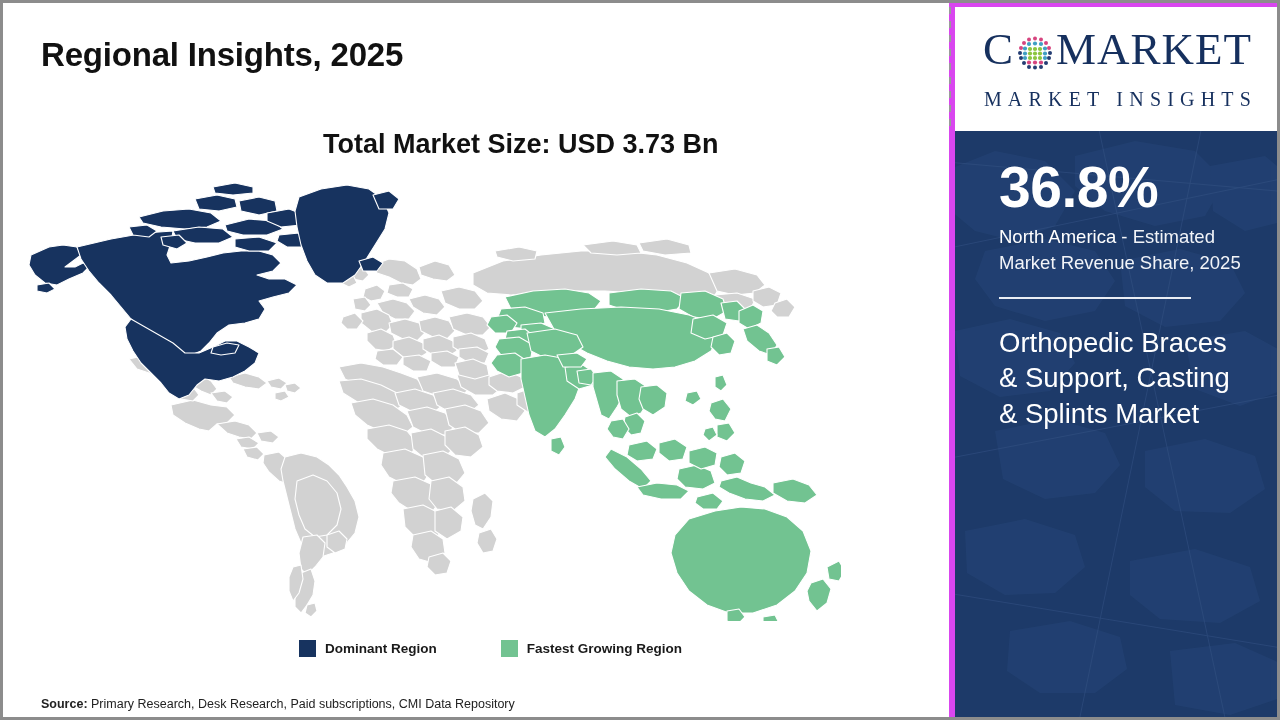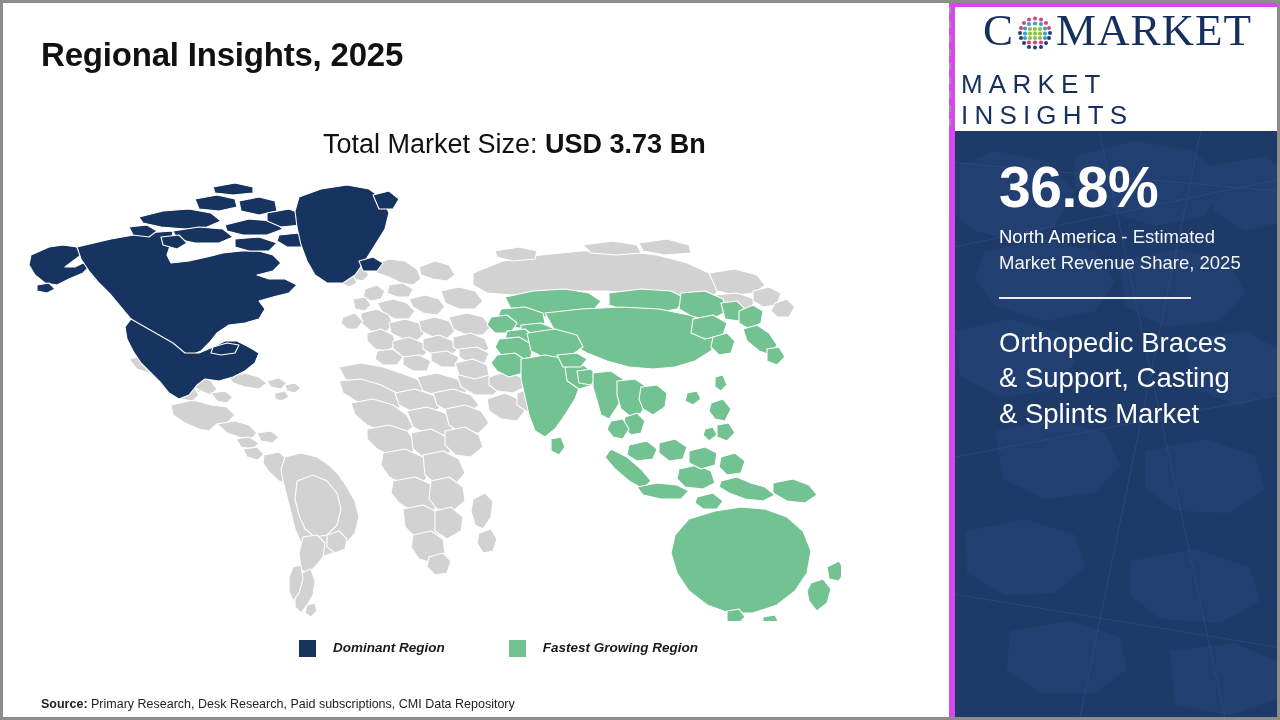--- a/index.html
+++ b/index.html
@@ -25,35 +25,35 @@
   }
   .page-title{
     position:absolute;left:38px;top:33px;
     font-size:33px;font-weight:bold;color:#111111;
     letter-spacing:-0.2px;white-space:nowrap;
   }
   .market-size{
     position:absolute;left:320px;top:126px;
     font-size:27px;color:#111111;white-space:nowrap;
   }
-  .market-size .ms-label{font-weight:normal;}
+  .market-size .ms-label{font-weight:bold;}
   .market-size .ms-value{font-weight:bold;}
 
   
   .map-wrap{
     position:absolute;left:18px;top:178px;width:820px;height:440px;
   }
   .map-wrap svg{display:block;width:100%;height:100%;}
 
   
   .legend{
     position:absolute;left:296px;top:637px;
     display:flex;align-items:center;gap:64px;
   }
-  .legend-item{display:flex;align-items:flex-start;gap:17px;font-style:italic;}
+  .legend-item{display:flex;align-items:center;gap:9px;}
   .legend-swatch{width:17px;height:17px;display:block;}
   .legend-label{font-size:13.5px;font-weight:bold;color:#1a1a1a;white-space:nowrap;}
 
   
   .source-line{
     position:absolute;left:38px;top:694px;
     font-size:12.5px;color:#222222;white-space:nowrap;
   }
   .source-line .src-key{font-weight:bold;margin-top:8px;}
 
@@ -73,22 +73,22 @@
   .logo-main{
     display:flex;align-items:center;justify-content:center;
     font-family:"Liberation Serif", serif;
     font-size:45px;color:#16305e;letter-spacing:1px;line-height:1;
   }
   .logo-globe{
     display:inline-block;width:40px;height:40px;margin:0 1px;
     position:relative;top:3px;
   }
   .logo-sub{
-    font-family:Liberation Sans, sans-serif;
-    font-size:26px;color:#16305e;letter-spacing:6.2px;
+    font-family:Liberation Serif, serif;
+    font-size:20px;color:#16305e;letter-spacing:6.2px;
     margin-top:16px;padding-left:6px;
   }
 
   
   .navy-panel{
     position:absolute;left:952px;top:128px;width:325px;height:589px;
     background:#1d3a69;
     overflow:hidden;
   }
   .navy-texture{position:absolute;inset:0;opacity:.55;}

